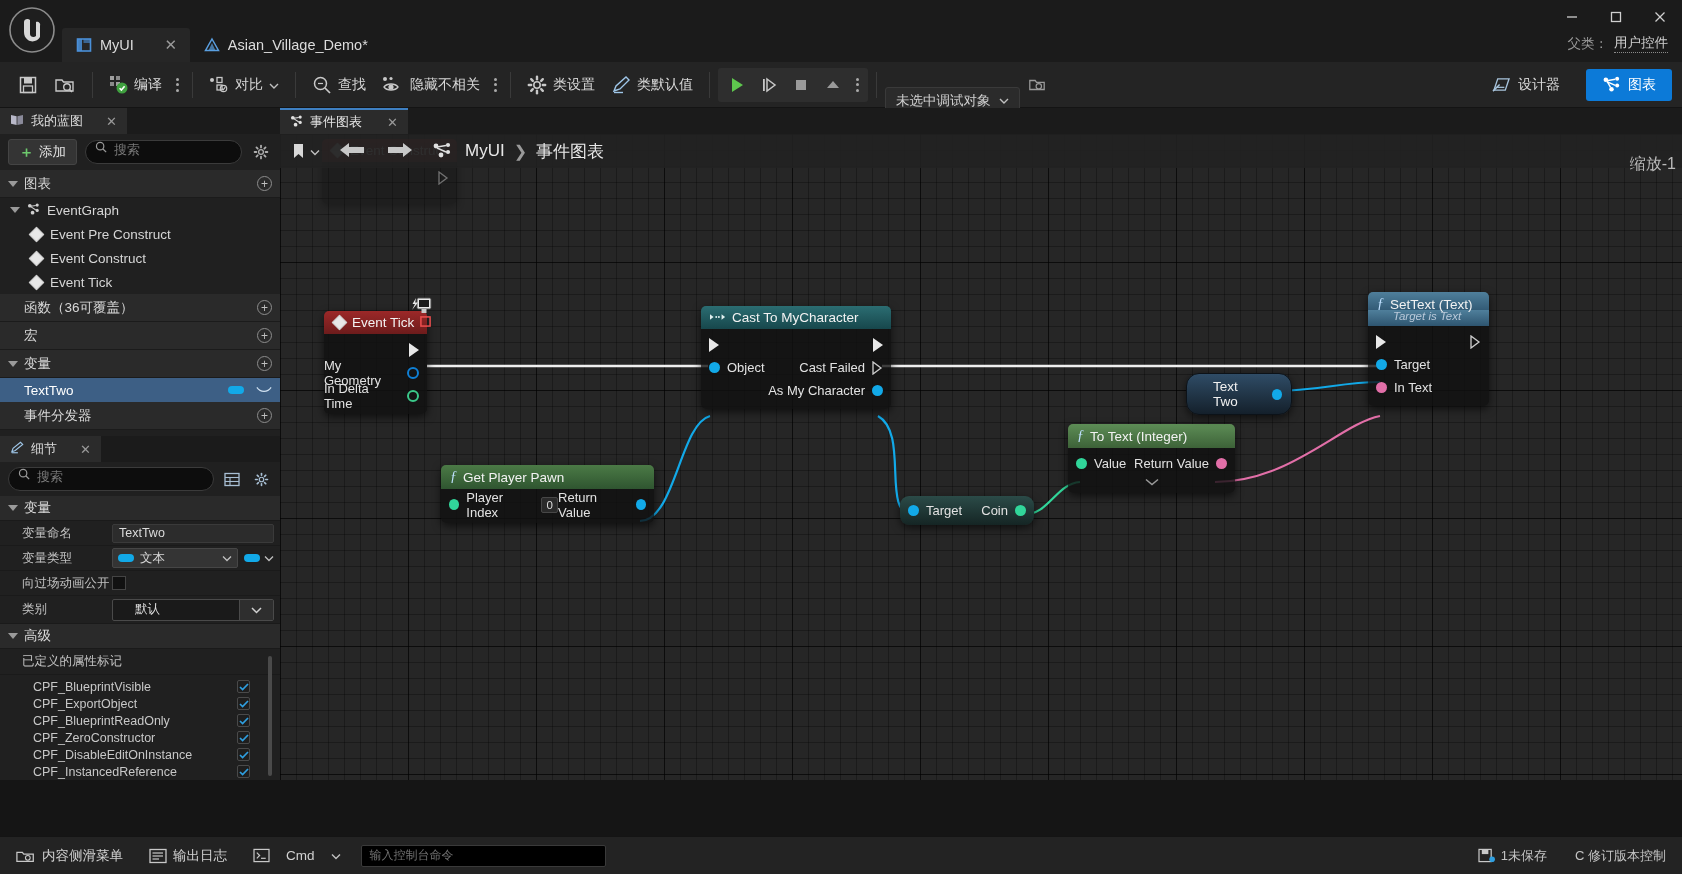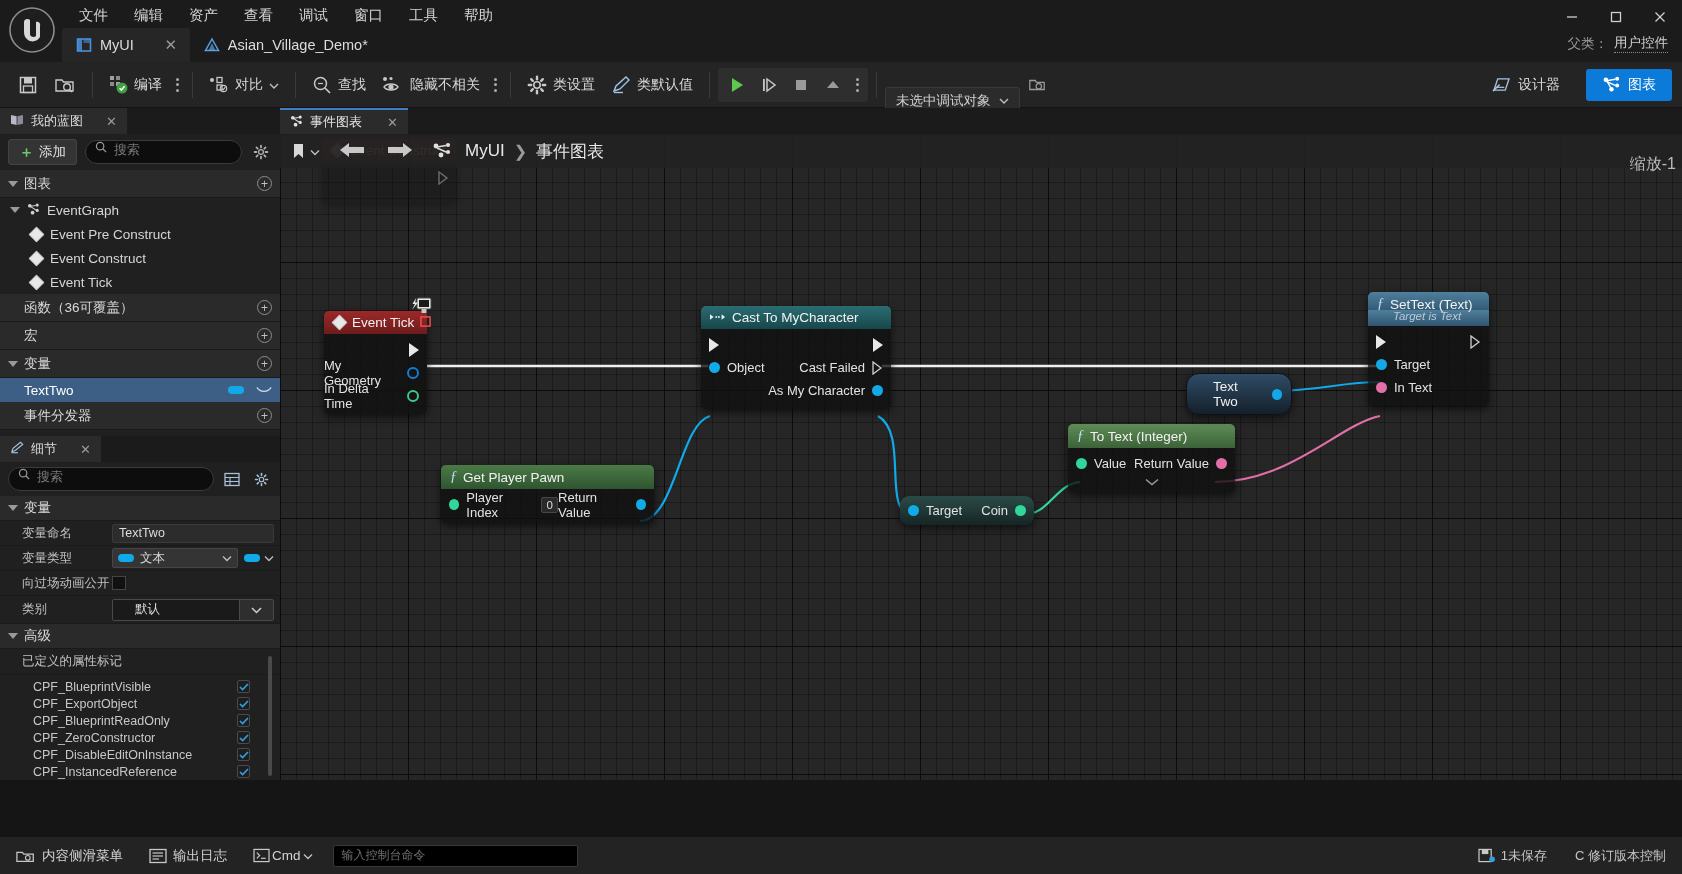--- a/index.html
+++ b/index.html
@@ -242,49 +242,39 @@
   .ghost-node { position:absolute; z-index:5; opacity:0.45; }
 
   svg.wires { position:absolute; left:0; top:0; width:1402px; height:646px; z-index:8; pointer-events:none; }
 
   
   .bottombar {
     position:absolute; left:0; bottom:0; width:1682px; height:38px; background:#232323;
     display:flex; align-items:center; padding:0 10px; gap:14px; border-top:1px solid #141414;
   }
   .bb-item { display:flex;align-items:center;gap:6px;font-size:13.5px;color:#d2d2d2; padding: 4px 6px;}
-  .cmd-combo { display:flex;align-items:center;gap:2px;font-size:13.5px;color:#d2d2d2;padding:4px 6px;justify-content:space-between;}
+  .cmd-combo { display:flex;align-items:center;gap:16px;font-size:13.5px;color:#d2d2d2;padding:4px 6px;justify-content:space-between;}
   .cmd-input {
     width:245px;height:22px;background:#000000;border:1px solid #3a3a3a;border-radius:2px;
     font-size:12px;color:#707070;display:flex;align-items:center;padding:0 8px;
   }
   .bb-right { margin-left:auto; display:flex;align-items:center;gap:16px; }
   .bb-right .bb-item { font-size:13px; color:#c4c4c4; }
 </style>
 </head>
 <body>
 
 <div class="app">
 
   <div class="titlebar">
     <div class="ue-logo">
       <svg width="48" height="48" viewBox="0 0 48 48">
         <circle cx="24" cy="24" r="22" fill="#1e1e1e" stroke="#8c8c8c" stroke-width="1.6"></circle>
         <path d="M16 16 C16 13,20 12,22 14 L22 28 C22 31,26 32,28 30 L28 16 C30 15,33 17,32 20 L32 31 C30 35,24 37,20 34 C17 32,16 29,16 26 Z" fill="#d8d8d8"></path>
       </svg>
-    </div>
-    <div class="menubar">
-      <div class="menu-item">文件</div>
-      <div class="menu-item">编辑</div>
-      <div class="menu-item">资产</div>
-      <div class="menu-item">查看</div>
-      <div class="menu-item">调试</div>
-      <div class="menu-item">窗口</div>
-      <div class="menu-item">工具</div>
-      <div class="menu-item">帮助</div>
     </div>
 
     <div class="tabs-row">
       <div class="doc-tab active">
         <span class="tab-ico">
           <svg width="16" height="16" viewBox="0 0 16 16">
             <rect x="1.5" y="2" width="13" height="12" fill="none" stroke="#4a90d9" stroke-width="1.6"></rect>
             <rect x="1.5" y="2" width="4.5" height="12" fill="#4a90d9" opacity="0.85"></rect>
             <rect x="7.5" y="2" width="7" height="4" fill="#4a90d9" opacity="0.6"></rect>
           </svg>

